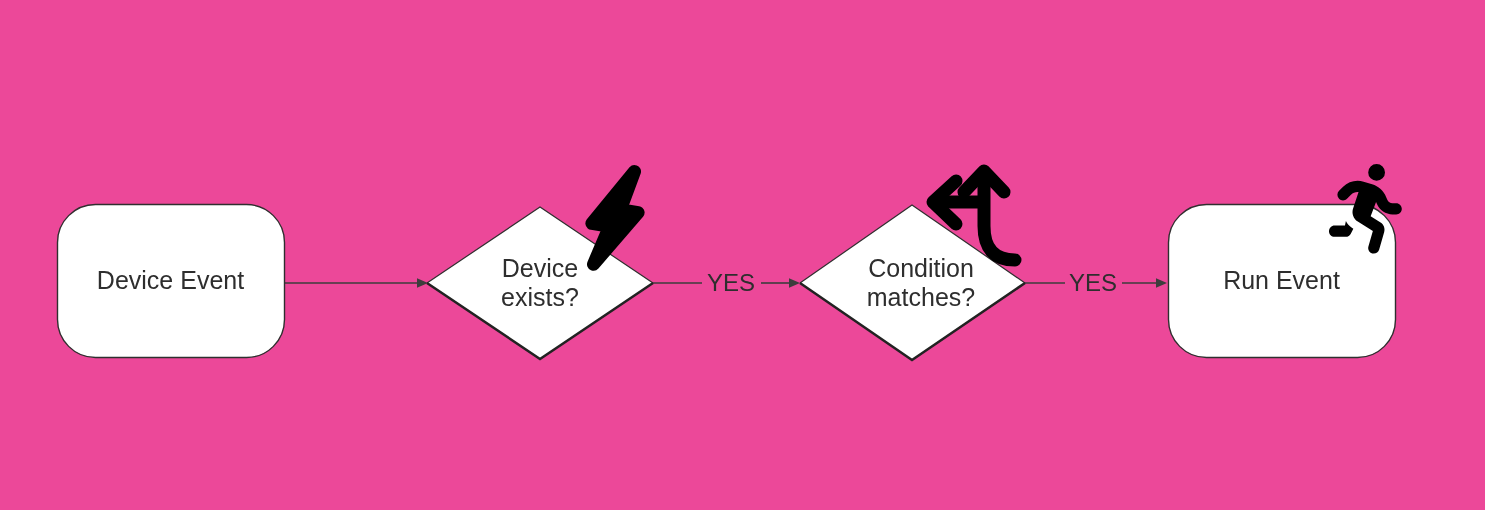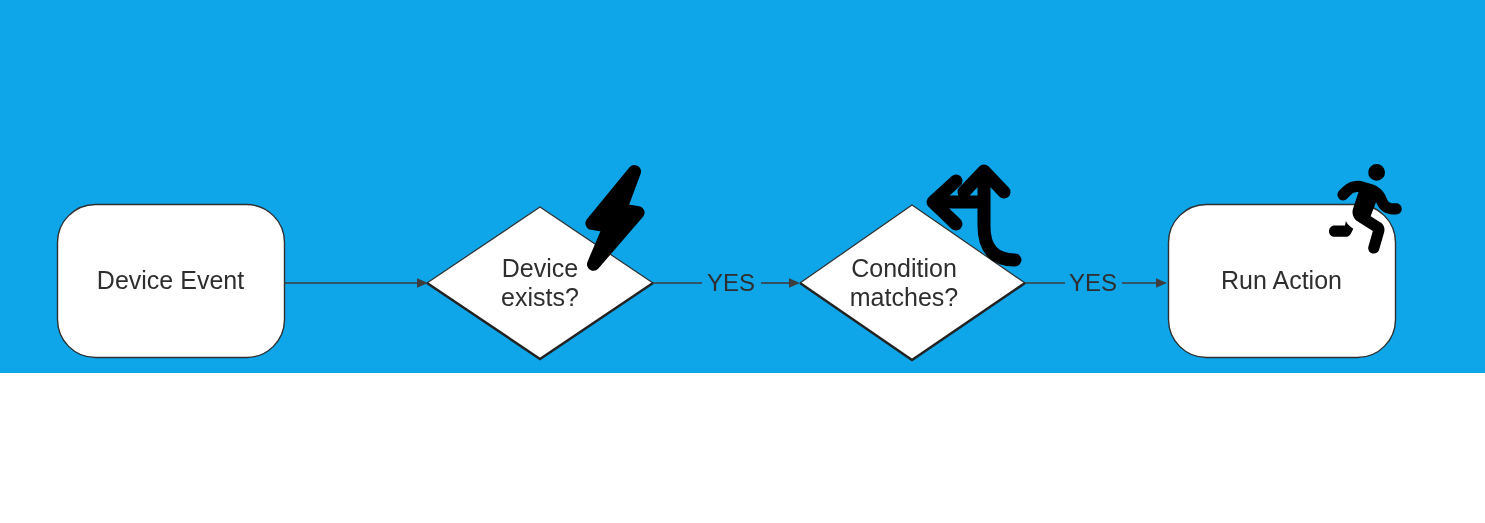--- a/index.html
+++ b/index.html
@@ -3,22 +3,22 @@
 <meta charset="utf-8">
 <style>
   html, body {
     margin: 0;
     padding: 0;
     background: #ffffff;
   }
   .stage {
     position: relative;
     width: 1485px;
-    height: 373px;
-    background: #0ea5e9;
+    height: 510px;
+    background: #ec4899;
     font-family: "Liberation Sans", sans-serif;
     color: #2e2e2e;
     overflow: hidden;
   }
   svg.layer {
     position: absolute;
     left: 0;
     top: 0;
   }
   .edge line {
@@ -128,21 +128,21 @@
 
     <g transform="translate(1329,164) scale(0.175)">
       <path fill="#000000" d="M320 48a48 48 0 1 0 -96 0 48 48 0 1 0 96 0zM125.7 175.5c9.9-9.9 23.4-15.5 37.5-15.5c1.9 0 3.8 .1 5.6 .3L137.6 254c-9.3 28 1.7 58.8 26.8 74.5l86.2 53.9-25.4 88.8c-4.9 17 5 34.7 22 39.6s34.7-5 39.6-22l28.7-100.4c5.9-20.6-2.6-42.6-20.7-53.9L238 299l30.9-82.4 5.1 12.3C289 264.7 323.9 288 362.7 288H384c17.7 0 32-14.3 32-32s-14.3-32-32-32H362.7c-12.9 0-24.6-7.8-29.5-19.7l-6.3-15c-14.6-35.1-44.1-61.9-80.5-73.1l-48.7-15c-11.1-3.4-22.7-5.2-34.4-5.2c-31 0-60.8 12.3-82.7 34.3L57.4 153.4c-12.5 12.5-12.5 32.8 0 45.3s32.8 12.5 45.3 0l23-23zM91.2 352H32c-17.7 0-32 14.3-32 32s14.3 32 32 32h64c12.1 0 23.2-6.8 28.6-17.7l14.5-28.9-8.5-5.3c-15.1-9.4-26.7-22.8-34-38.2L91.2 352z"></path>
     </g>
   </svg>
 
   <div class="label box-label" style="left:57px; top:204px; width:227px; height:153px;">Device Event</div>
 
   <div class="label" style="left:475px; top:254px; width:130px;">Device exists?</div>
 
-  <div class="label" style="left:819px; top:254px; width:170px;">Condition matches?</div>
+  <div class="label" style="left:836px; top:254px; width:170px;">Condition matches?</div>
 
-  <div class="label box-label" style="left:1168px; top:204px; width:227px; height:153px;">Run Action</div>
+  <div class="label box-label" style="left:1168px; top:204px; width:227px; height:153px;">Run Event</div>
 
   <div class="edge-label" style="left:731px; top:283px;">YES</div>
 
   <div class="edge-label" style="left:1093px; top:283px;">YES</div>
 
 </div>
 
 </body></html>

